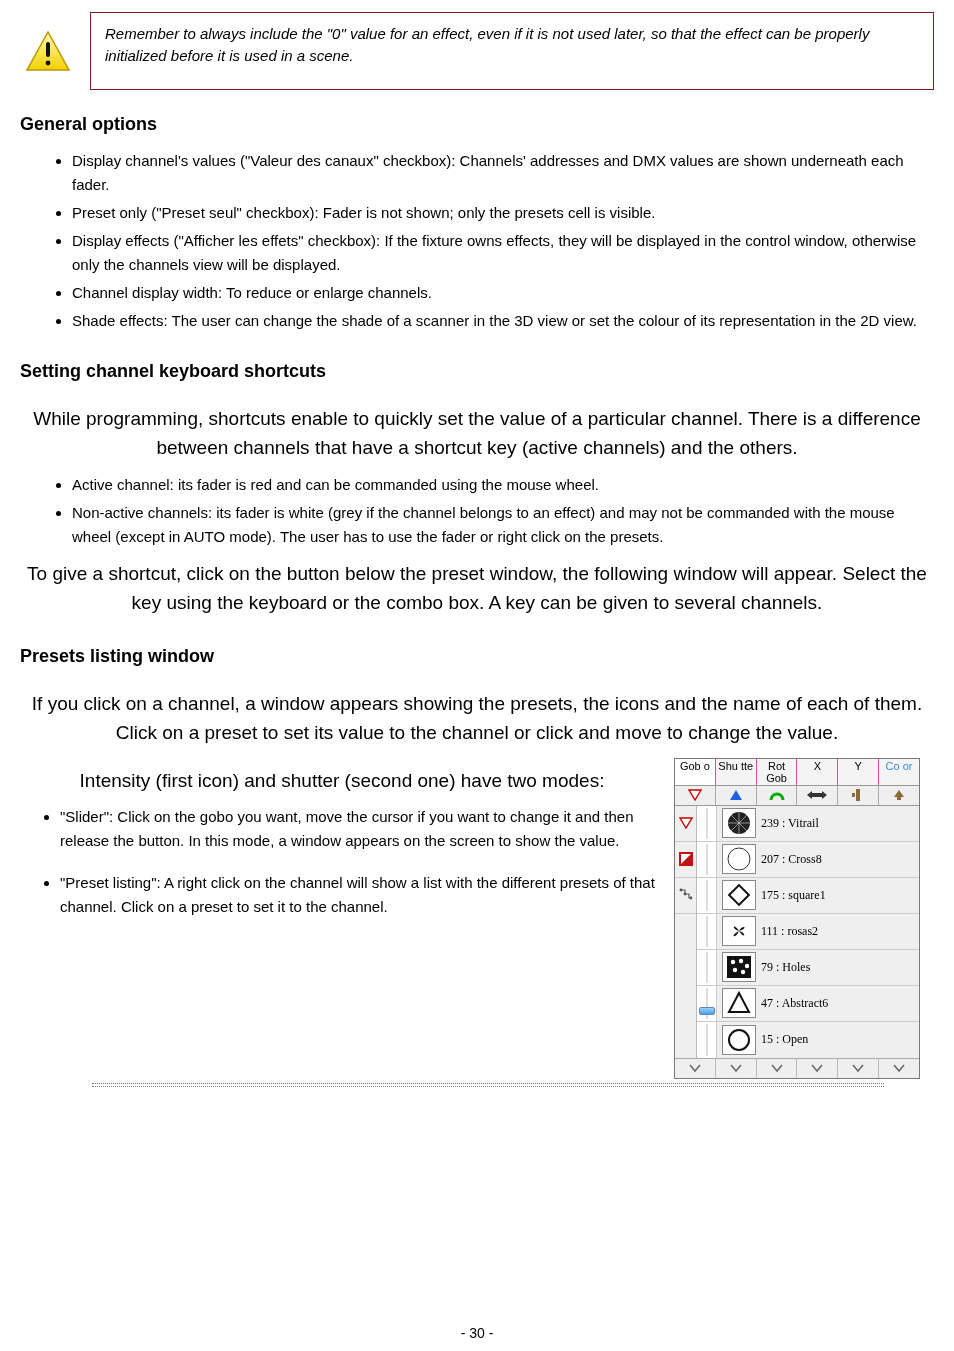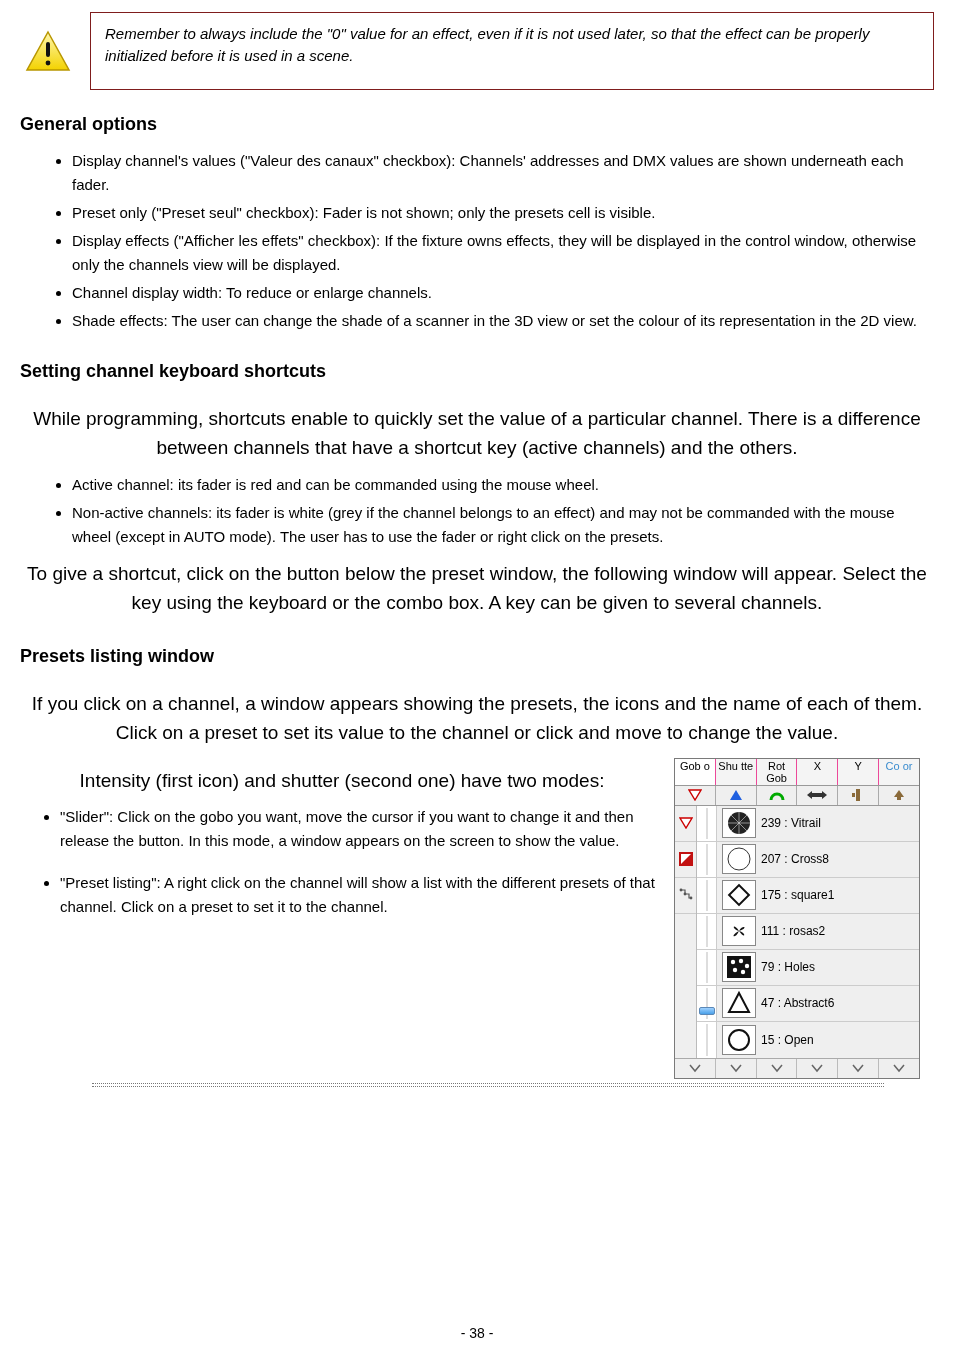--- a/index.html
+++ b/index.html
@@ -38,21 +38,21 @@
 
   .panel-rows { display: flex; }
   .panel-rail { width: 22px; border-right: 1px solid #bbb; display: flex; flex-direction: column; }
   .rail-item { height: 36px; border-bottom: 1px solid #ccc; display: flex; align-items: center; justify-content: center; font-size: 13px; }
   .rail-item svg { display:block; }
 
   .panel-list { flex: 1; }
   .prow { height: 36px; display: flex; align-items: center; border-bottom: 1px solid #ccc; }
   .prow .slider-col { width: 20px; height: 100%; border-right: 1px solid #ccc; background: linear-gradient(to bottom, #fff 0%, #fff 100%); position: relative; }
   .prow .thumb { width: 34px; height: 30px; border: 1px solid #888; margin: 0 5px; background: #fff; display:flex; align-items:center; justify-content:center; overflow:hidden; }
-  .prow .label { font-size: 12px; white-space: nowrap; }
+  .prow .label { font-size: 12px; white-space: nowrap; font-family: Liberation Serif, serif; }
   .panel-bottom { height: 20px; display:flex; border-top:1px solid #aaa; }
   .panel-bottom .bcell { flex:1; border-right:1px solid #bbb; display:flex; align-items:center; justify-content:center; }
   .panel-bottom .bcell:last-child { border-right:none; }
 
   .slider-track { position:absolute; left:50%; top:2px; bottom:2px; width:2px; background:#ddd; transform:translateX(-50%); }
   .slider-thumb { position:absolute; left:2px; width:16px; height:8px; background:linear-gradient(#9fd1ff,#4aa0e8); border:1px solid #5a88b8; border-radius:2px; }
 
   .hr-dotted { border:none; border-top:1px dotted #777; margin: 4px 0 0 72px; width: 792px; }
   .hr2 { border:none; border-top:1px dotted #777; margin: 2px 0 0 72px; width: 792px; }
 
@@ -329,16 +329,16 @@
           </div>
       </div>
 
     </div>
   </div>
 </div>
 
 <hr class="hr-dotted">
 <hr class="hr2">
 
-<div class="footer">- 38 -</div>
+<div class="footer">- 30 -</div>
 
 
 
 
 </body></html>

